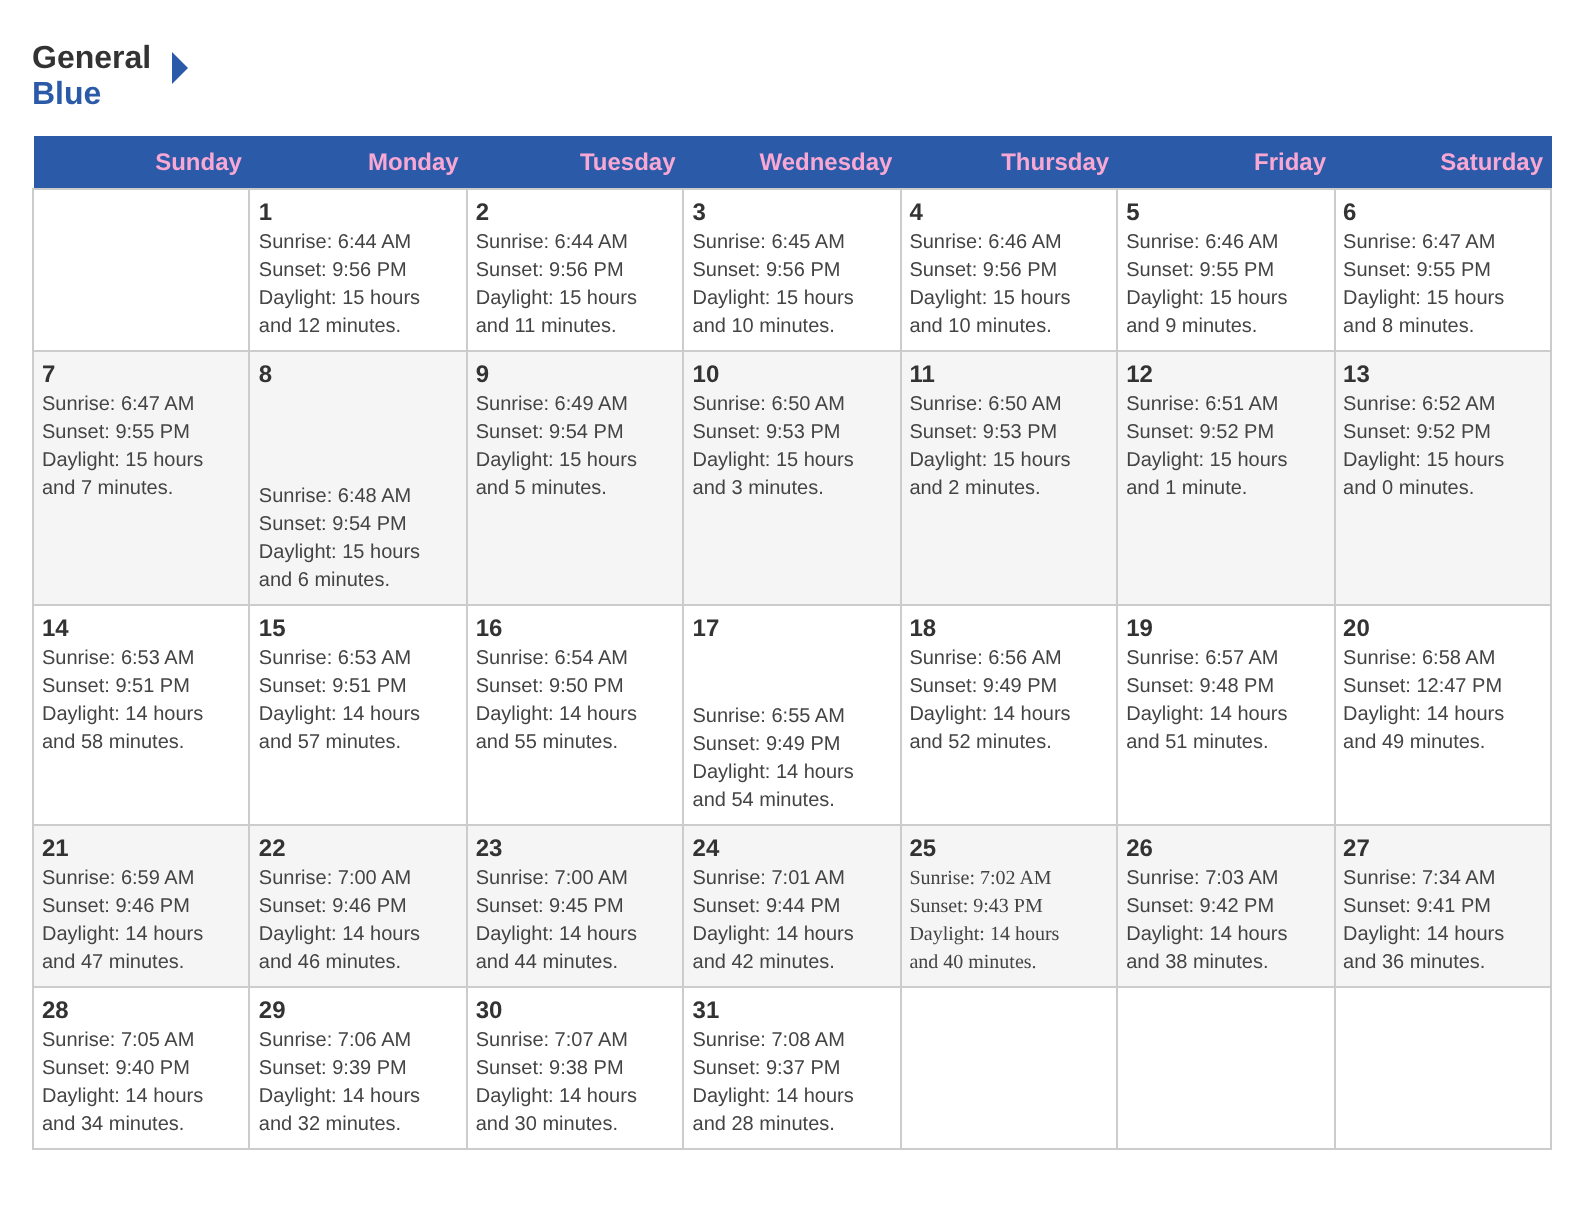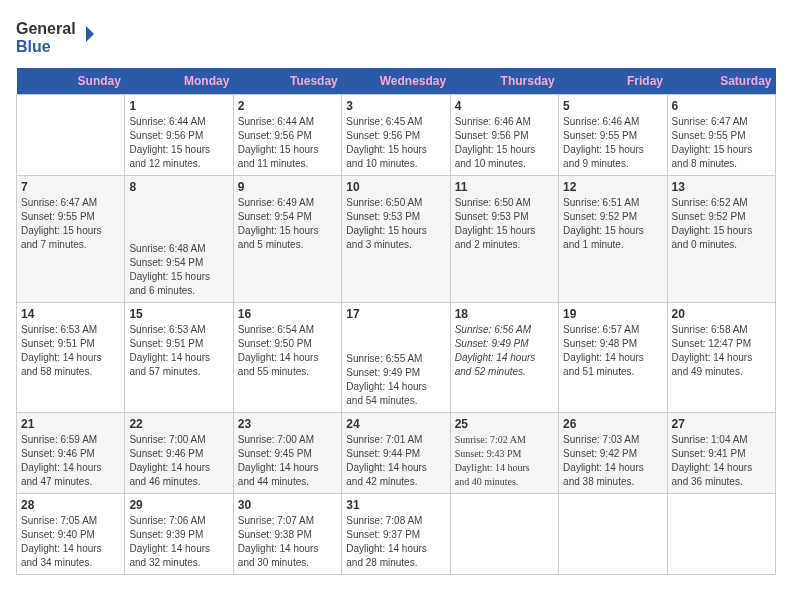--- a/index.html
+++ b/index.html
@@ -223,21 +223,21 @@
         </td>
         <td>
           <div class="day-num">17</div>
           <div class="day-info" style="white-space: pre-line; margin-top: 31px;">Sunrise: 6:55 AM
 Sunset: 9:49 PM
 Daylight: 14 hours
 and 54 minutes.</div>
         </td>
         <td>
           <div class="day-num">18</div>
-          <div class="day-info" style="white-space: pre-line; font-style: italic;">Sunrise: 6:56 AM
+          <div class="day-info" style="white-space: pre-line;">Sunrise: 6:56 AM
 Sunset: 9:49 PM
 Daylight: 14 hours
 and 52 minutes.</div>
         </td>
         <td>
           <div class="day-num">19</div>
           <div class="day-info" style="white-space: pre-line;">Sunrise: 6:57 AM
 Sunset: 9:48 PM
 Daylight: 14 hours
 and 51 minutes.</div>
@@ -288,21 +288,21 @@
         </td>
         <td>
           <div class="day-num">26</div>
           <div class="day-info" style="white-space: pre-line;">Sunrise: 7:03 AM
 Sunset: 9:42 PM
 Daylight: 14 hours
 and 38 minutes.</div>
         </td>
         <td>
           <div class="day-num">27</div>
-          <div class="day-info" style="white-space: pre-line;">Sunrise: 1:04 AM
+          <div class="day-info" style="white-space: pre-line;">Sunrise: 7:34 AM
 Sunset: 9:41 PM
 Daylight: 14 hours
 and 36 minutes.</div>
         </td>
       </tr>
       <tr>
         <td>
           <div class="day-num">28</div>
           <div class="day-info" style="white-space: pre-line;">Sunrise: 7:05 AM
 Sunset: 9:40 PM

